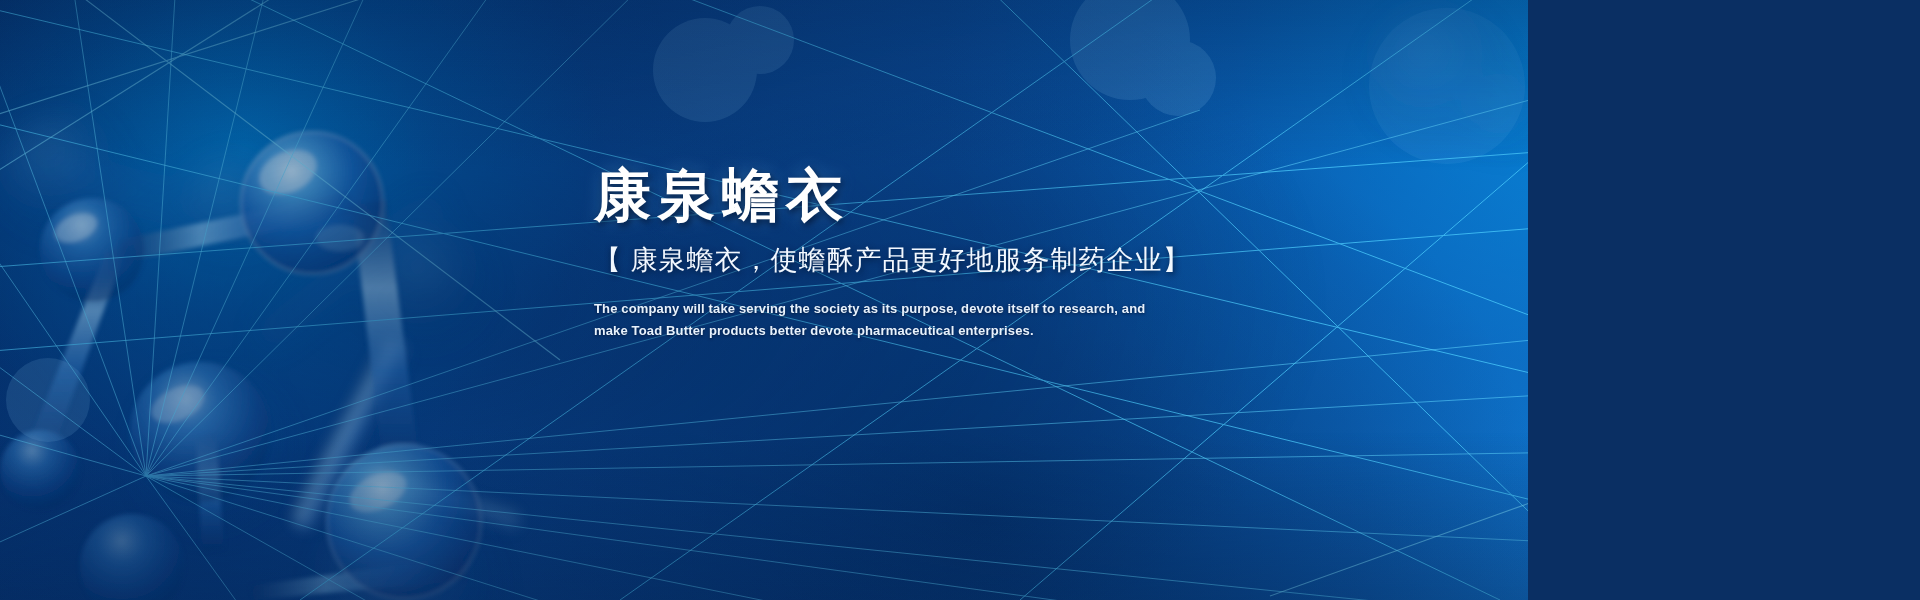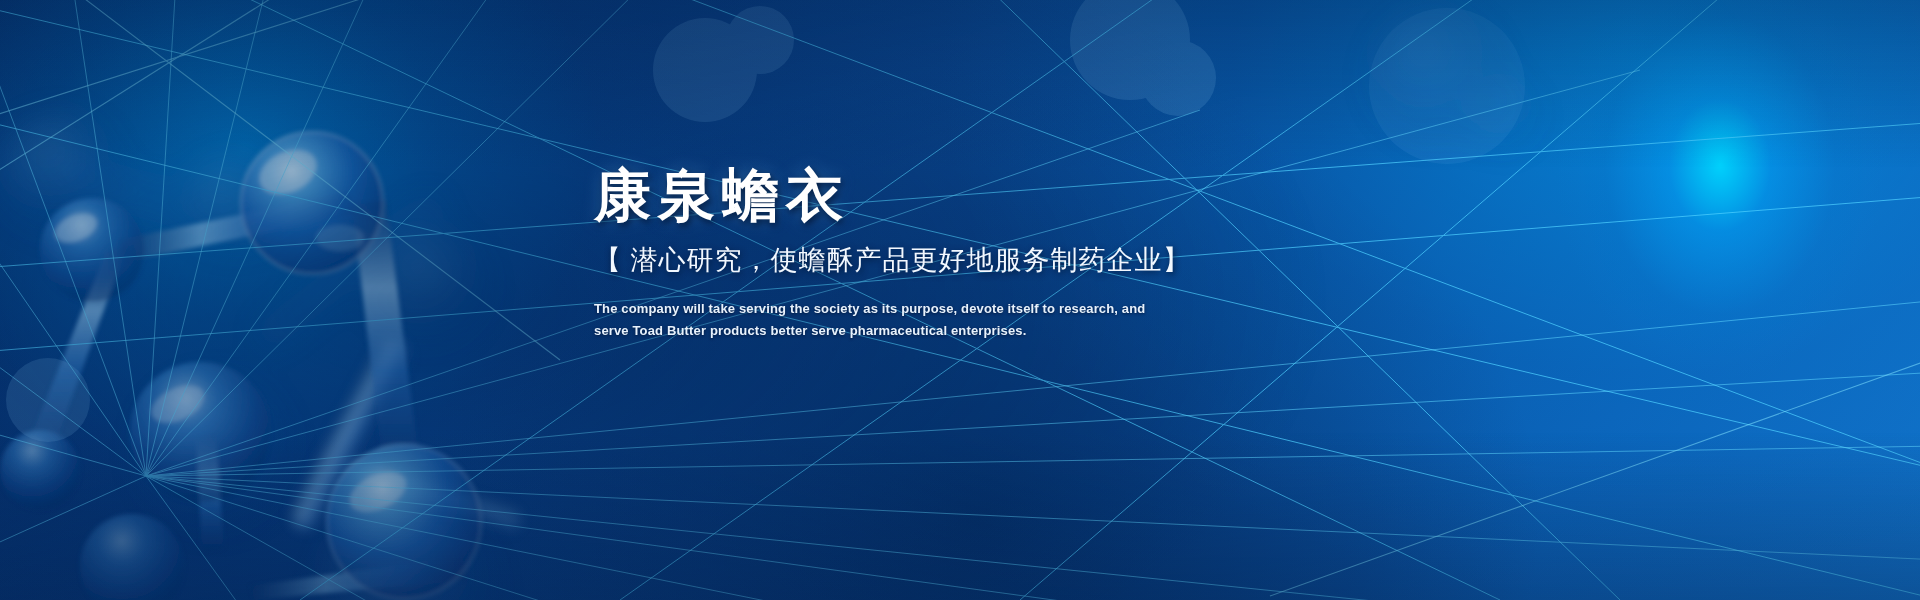--- a/index.html
+++ b/index.html
@@ -1,21 +1,21 @@
 <!DOCTYPE html>
 <html><head>
 <meta charset="utf-8">
 <title>Banner</title>
 <style>
   html,body{margin:0;padding:0;background:#0a2f63;}
   body{font-family:"Liberation Sans","DejaVu Sans",sans-serif;}
 
   #banner{
     position:relative;
-    width:1920px;height:600px;
+    width:1528px;height:600px;
     overflow:hidden;
     background:
       radial-gradient(ellipse 230px 300px at 1720px 165px, rgba(0,214,255,.95) 0%, rgba(0,170,255,.45) 22%, rgba(0,130,220,.12) 50%, rgba(0,120,210,0) 72%),
       radial-gradient(ellipse 520px 460px at 245px 150px, rgba(0,168,255,.62) 0%, rgba(0,140,230,.30) 38%, rgba(0,110,200,.06) 68%, rgba(0,0,0,0) 85%),
       radial-gradient(ellipse 900px 700px at 1640px 60px, rgba(0,160,240,.55) 0%, rgba(0,120,205,.22) 45%, rgba(0,90,170,0) 78%),
       radial-gradient(ellipse 700px 560px at 980px 520px, rgba(4,48,105,.85) 0%, rgba(6,50,110,.35) 55%, rgba(0,0,0,0) 80%),
       linear-gradient(118deg, #06306c 0%, #073f85 22%, #0a4a95 45%, #0a4f9e 62%, #0d62b8 82%, #1272c9 100%);
   }
 
   
@@ -219,20 +219,20 @@
       <path d="M-20,182 L300,-20"></path>
       <path d="M60,-20 L560,360"></path>
       <path d="M1270,596 L1940,356"></path>
     </g>
   </svg>
 
   <div class="vignette"></div>
 
   <div id="copy">
     <h1 class="title">康泉蟾衣</h1>
-    <p class="subtitle">【 潜心研究，使蟾酥产品更好地服务制药企业】</p>
+    <p class="subtitle">【 康泉蟾衣，使蟾酥产品更好地服务制药企业】</p>
     <div class="eng">
       <div>The company will take serving the society as its purpose, devote itself to research, and</div>
-      <div>serve Toad Butter products better serve pharmaceutical enterprises.</div>
+      <div>make Toad Butter products better devote pharmaceutical enterprises.</div>
     </div>
   </div>
 
 </div>
 
 </body></html>

